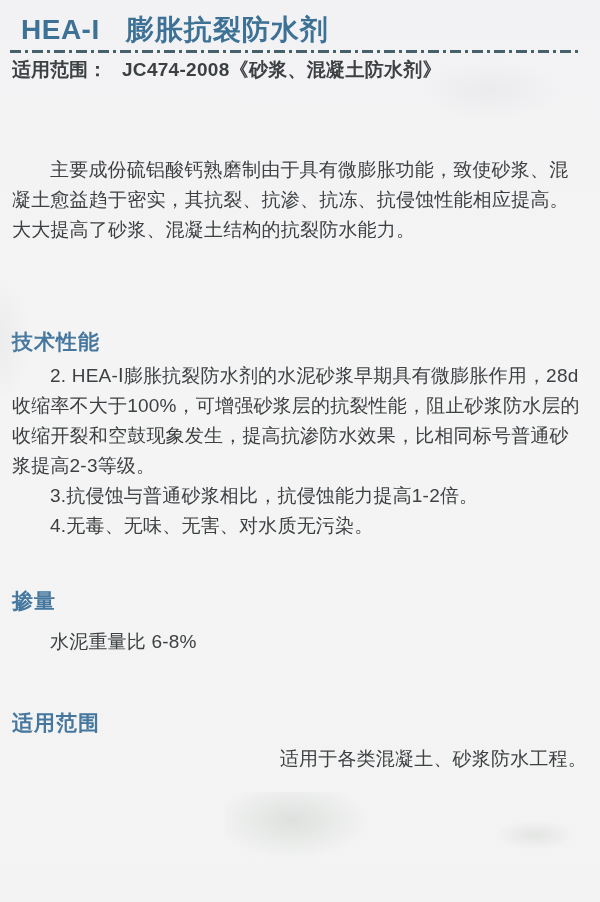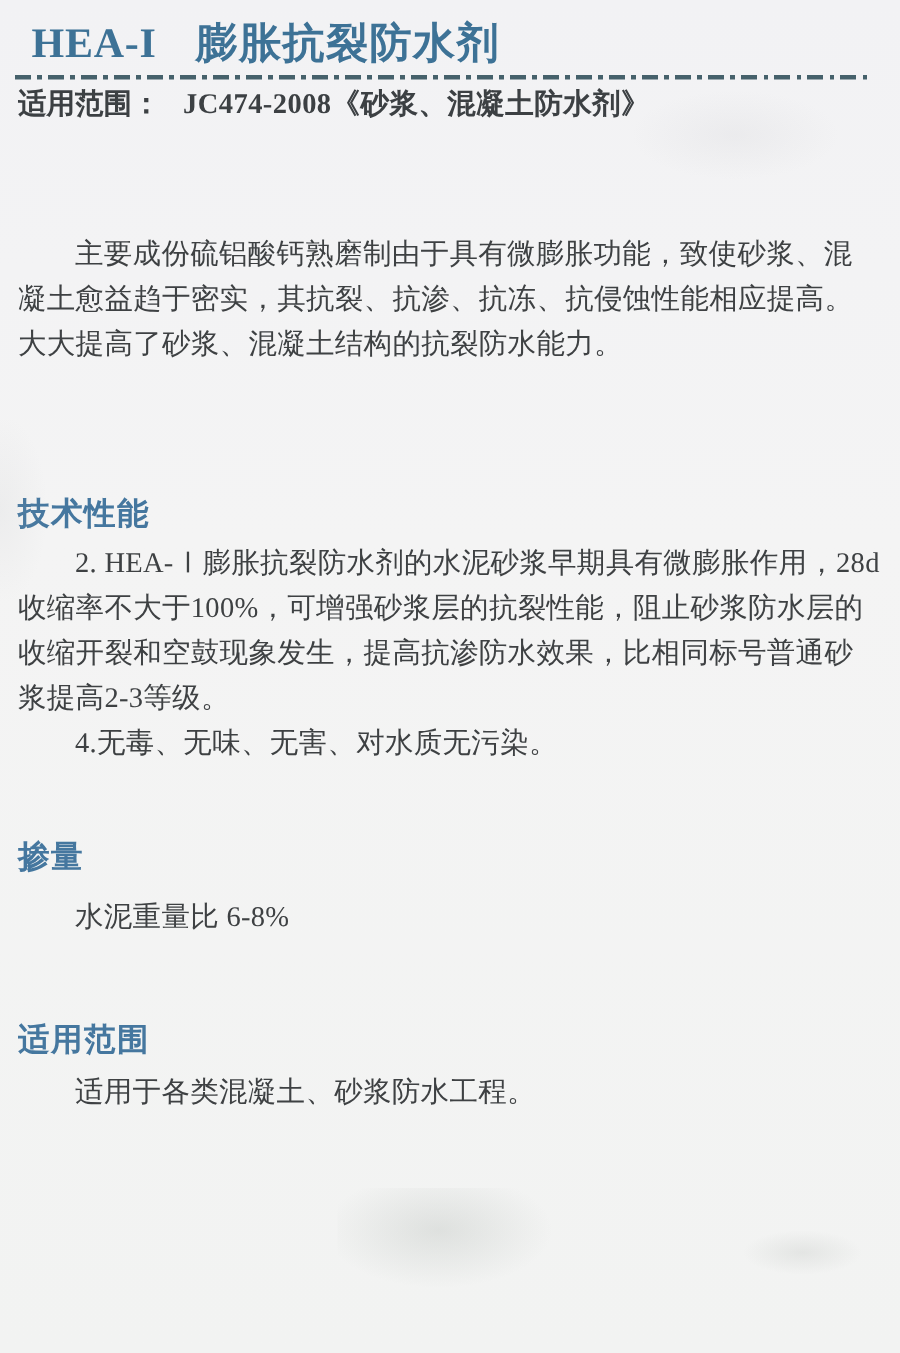--- a/index.html
+++ b/index.html
@@ -15,21 +15,20 @@
     background:#e8e8ea;
   }
   .page{
     position:relative;
     width:600px;
     height:902px;
     margin:0 auto;
     background:linear-gradient(180deg,#f2f2f4 0%,#f4f4f4 40%,#f2f3f2 100%);
     overflow:hidden;
     color:var(--body-text);
-    font-family:Liberation Serif, serif;
   }
   
   .smudge{position:absolute;pointer-events:none;}
   .smudge-a{
     left:225px;top:792px;width:150px;height:70px;
     background:radial-gradient(ellipse at 45% 40%,rgba(150,158,152,.22),rgba(150,158,152,0) 65%);
   }
   .smudge-b{
     left:495px;top:820px;width:80px;height:30px;
     background:radial-gradient(ellipse at 50% 50%,rgba(150,155,150,.16),rgba(150,155,150,0) 70%);
@@ -91,21 +90,21 @@
     letter-spacing:.2px;
     color:var(--body-text);
   }
   .sec-intro{margin-top:75px;}
   .sec-intro p{margin-top:17px;}
   .sec-tech{margin-top:85px;}
   .sec-tech p:first-of-type{margin-top:7px;}
   .sec-dosage{margin-top:48px;}
   .sec-dosage p{margin-top:14px;}
   .sec-scope{margin-top:54px;}
-  .sec-scope p{margin-top:9px;}
+  .sec-scope p{margin-top:9px;text-align:right;}
 </style>
 </head>
 <body>
 
 <div class="page">
 
   <header>
     <h1>
       <span class="product-code">HEA-I</span><span class="product-name">膨胀抗裂防水剂</span>
     </h1>
@@ -115,20 +114,21 @@
     </p>
   </header>
 
   <section class="sec-intro">
     <p>主要成份硫铝酸钙熟磨制由于具有微膨胀功能，致使砂浆、混凝土愈益趋于密实，其抗裂、抗渗、抗冻、抗侵蚀性能相应提高。大大提高了砂浆、混凝土结构的抗裂防水能力。</p>
   </section>
 
   <section class="sec-tech">
     <h2>技术性能</h2>
     <p>2. HEA-Ⅰ膨胀抗裂防水剂的水泥砂浆早期具有微膨胀作用，28d收缩率不大于100%，可增强砂浆层的抗裂性能，阻止砂浆防水层的收缩开裂和空鼓现象发生，提高抗渗防水效果，比相同标号普通砂浆提高2-3等级。</p>
+    <p>3.抗侵蚀与普通砂浆相比，抗侵蚀能力提高1-2倍。</p>
     <p>4.无毒、无味、无害、对水质无污染。</p>
   </section>
 
   <section class="sec-dosage">
     <h2>掺量</h2>
     <p>水泥重量比 6-8%</p>
   </section>
 
   <section class="sec-scope">
     <h2>适用范围</h2>

